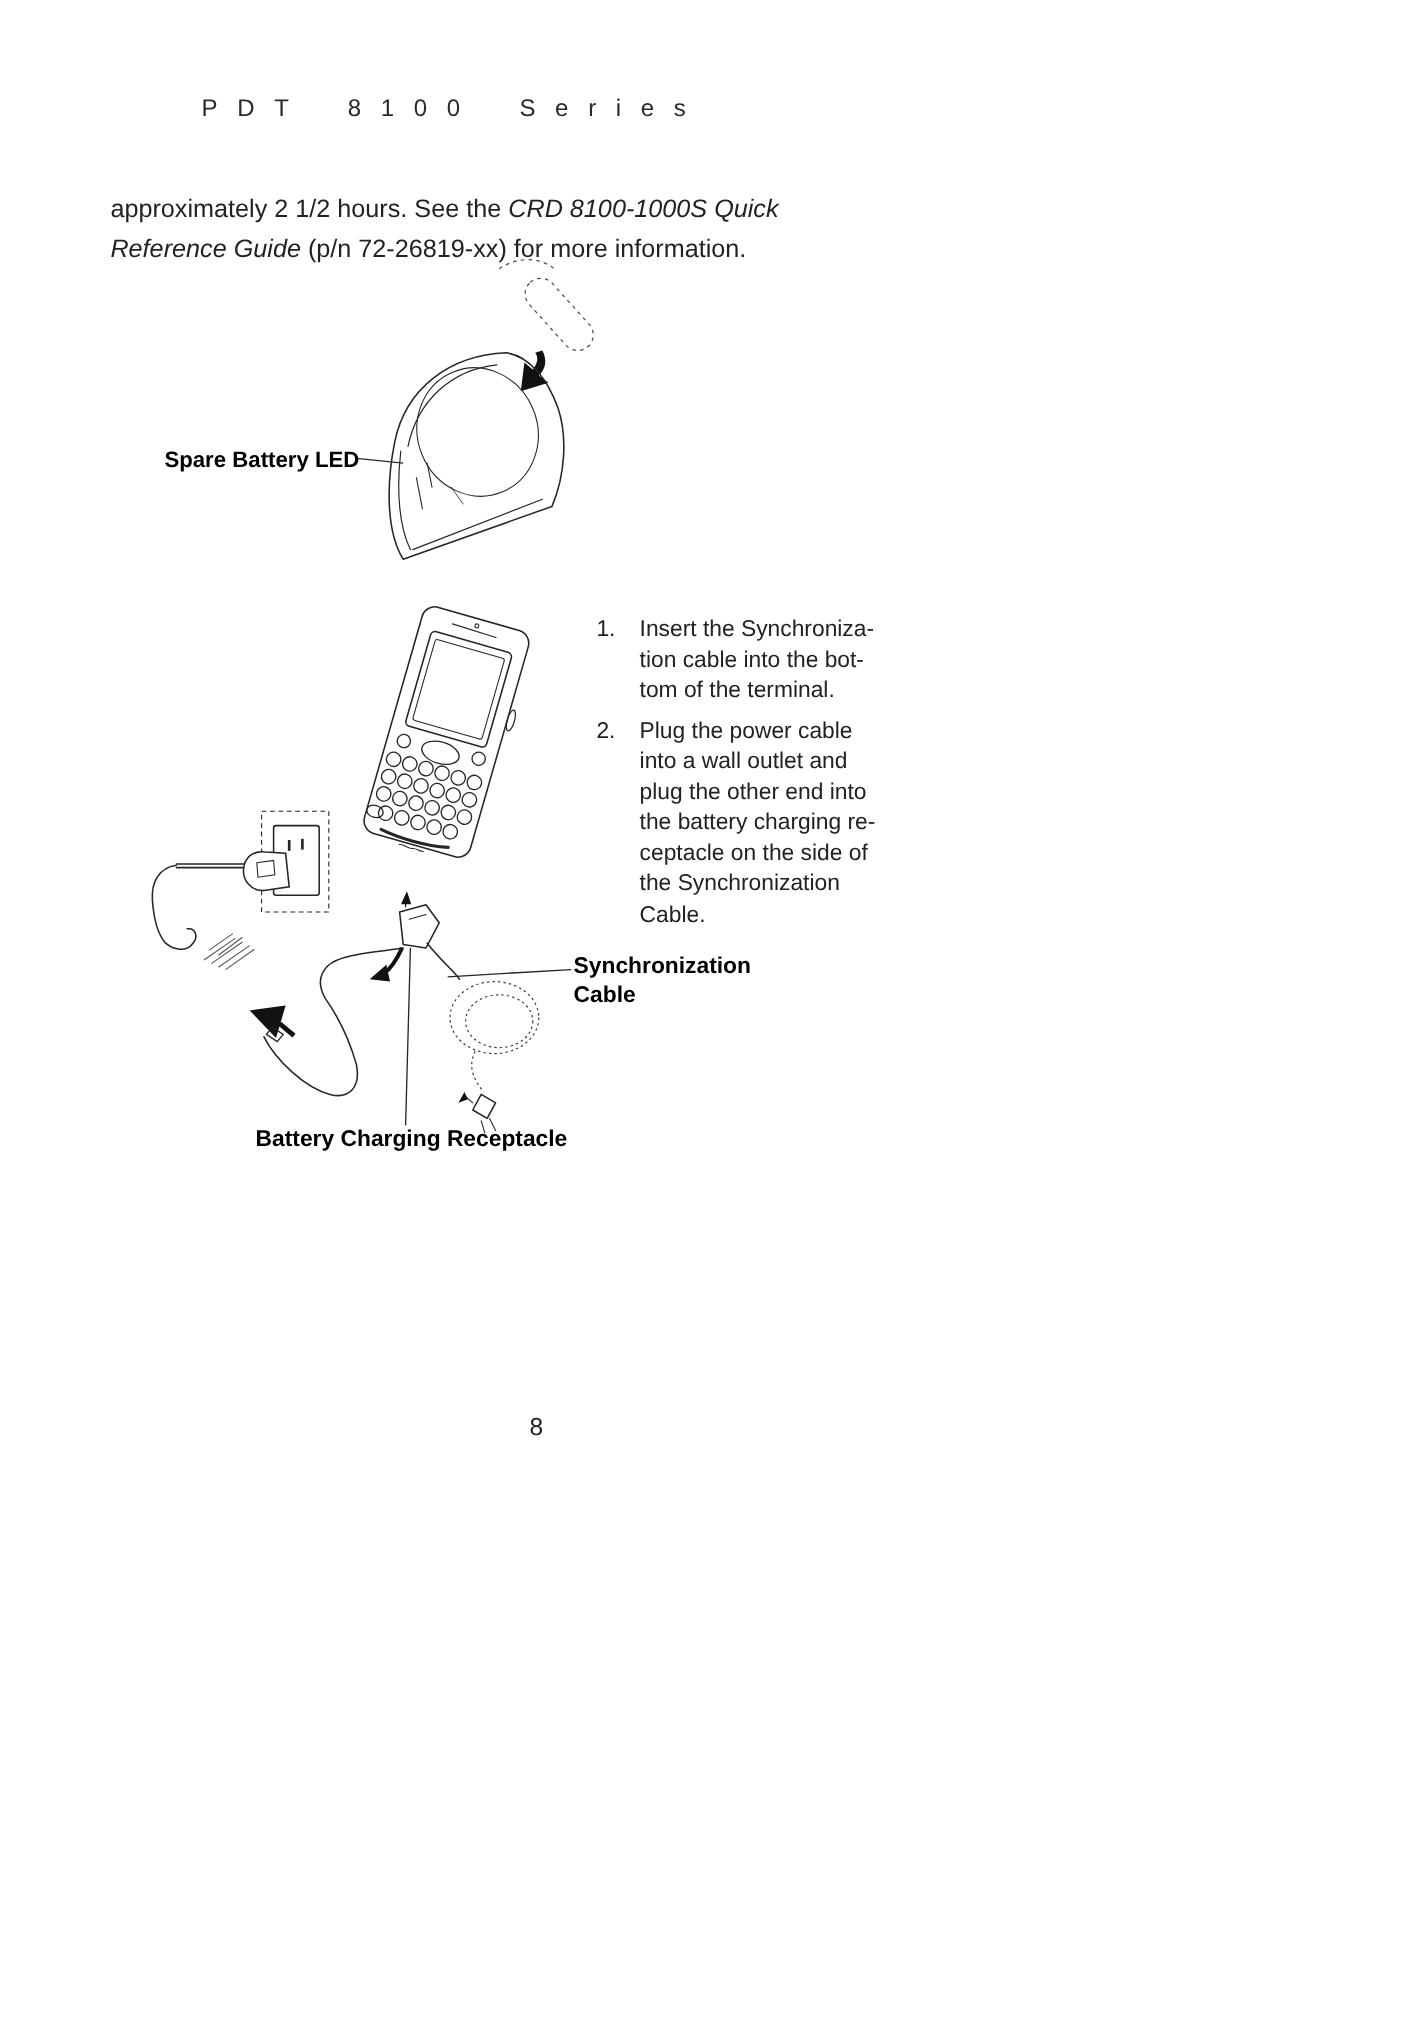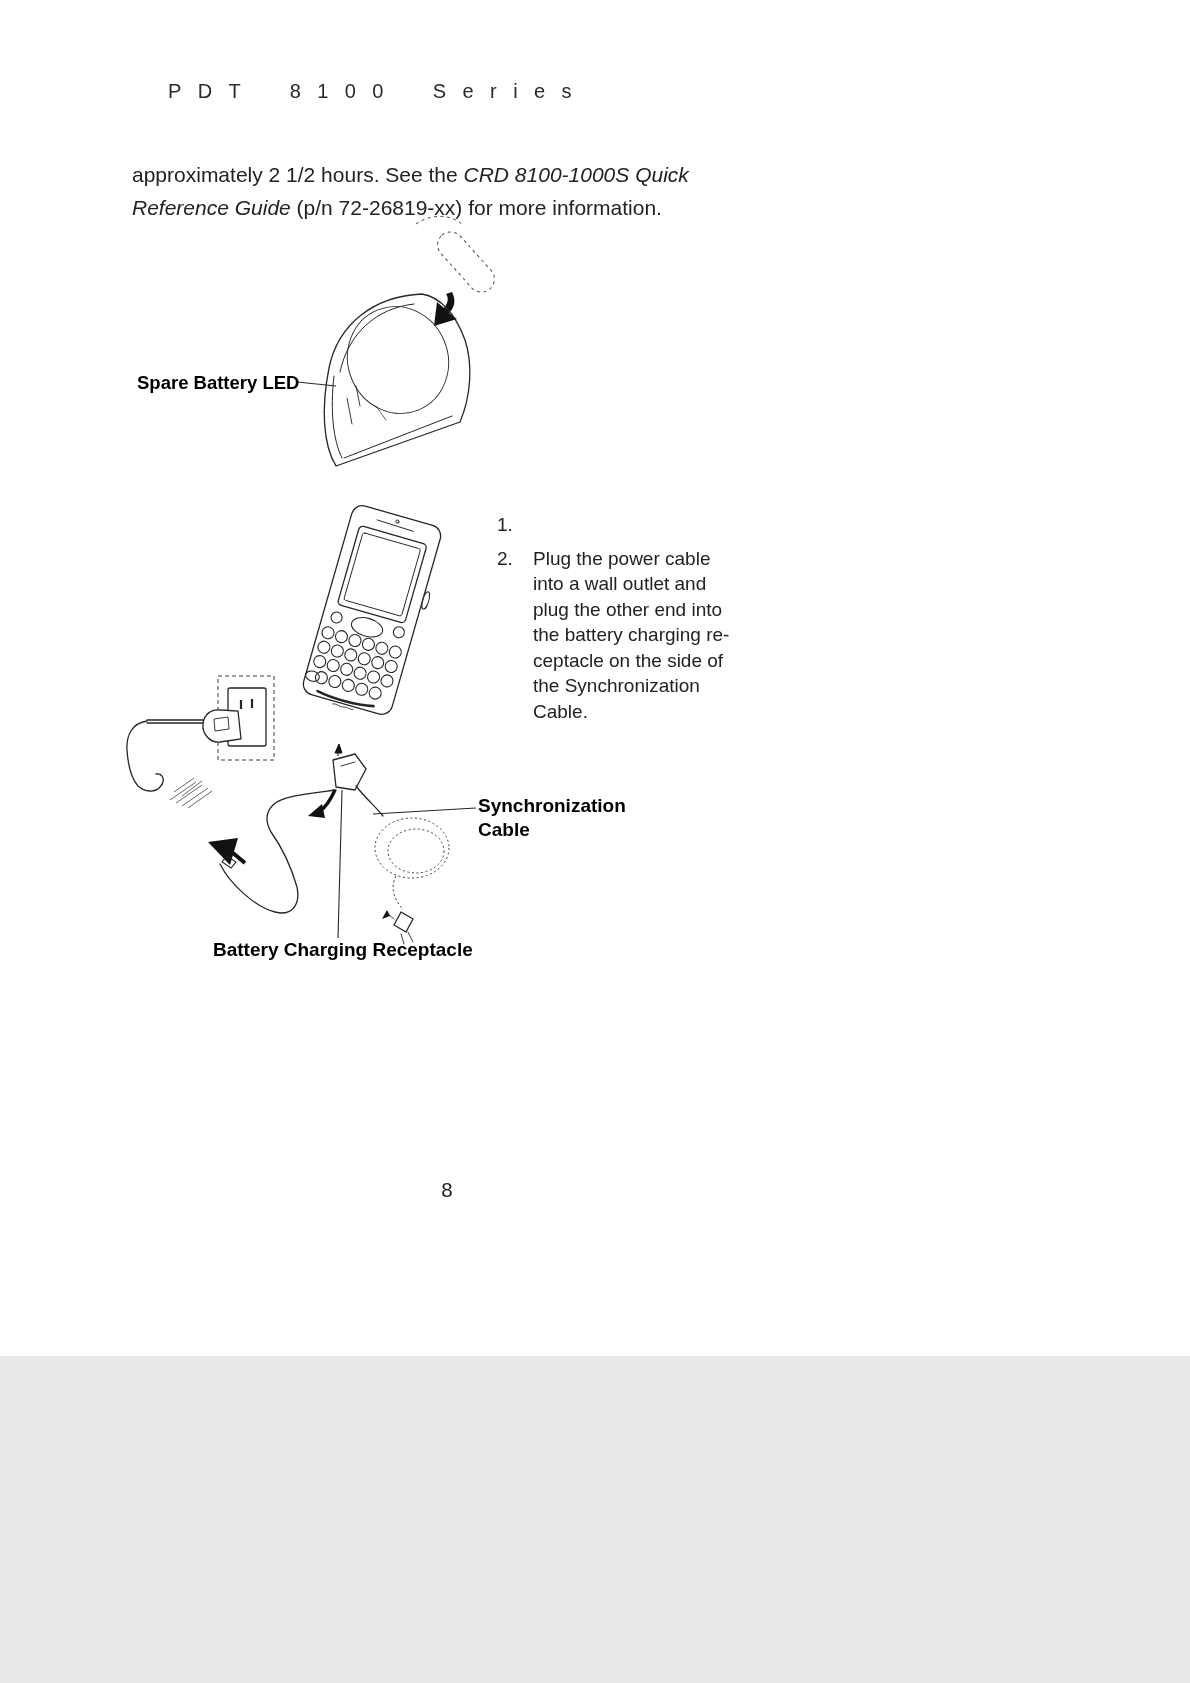--- a/index.html
+++ b/index.html
@@ -1,18 +1,18 @@
 <!DOCTYPE html>
 <html><head>
 <meta charset="utf-8">
 <style>
   html,body{margin:0;padding:0;background:#e8e8e8;}
   #page{
     position:relative;
-    width:1190px;height:1356px;
+    width:1190px;height:1683px;
     background:#ffffff;
     font-family:"Liberation Sans", sans-serif;
     color:#1e1e1e;
     overflow:hidden;
     margin:0 auto;
   }
   .abs{position:absolute;}
   #header{
     left:168px;top:80px;
     font-size:20px;
@@ -20,21 +20,20 @@
     word-spacing:0.55em;
     color:#2a2a2a;
     white-space:nowrap;
   }
   #intro{
     left:92px;top:158px;
     font-size:21px;
     line-height:33px;
     color:#222;
     white-space:nowrap;
-    margin-left:40px;
   }
   .it{font-style:italic;}
   .callout{
     font-weight:bold;
     font-size:19px;
     color:#000000;
     white-space:nowrap;
   }
   #spare-label{left:137px;top:372px;font-size:18.5px;}
   #heading{
@@ -206,20 +205,25 @@
       <path d="M 148,251 L 151,279 L 130,282 C 119,283 112,273 113,264 C 114,254 121,249 131,250 Z"></path>
       <path d="M 124,259 l 14,-2 l 1,12 l -14,2 Z" stroke-width="0.9" fill="none"></path>
     </g>
 
     <path d="M 386,348 L 283,354" stroke="#262626" stroke-width="1.1" fill="none"></path>
   </svg>
 
   <div id="steps" class="abs">
     <div class="step">
       <span class="step-num">1.</span>
+      <span class="step-lines">
+        <div>Insert the Synchroniza-</div>
+        <div>tion cable into the bot-</div>
+        <div>tom of the terminal.</div>
+      </span>
     </div>
     <div class="step">
       <span class="step-num">2.</span>
       <span class="step-lines">
         <div>Plug the power cable</div>
         <div>into a wall outlet and</div>
         <div>plug the other end into</div>
         <div>the battery charging re-</div>
         <div>ceptacle on the side of</div>
         <div>the Synchronization</div>

